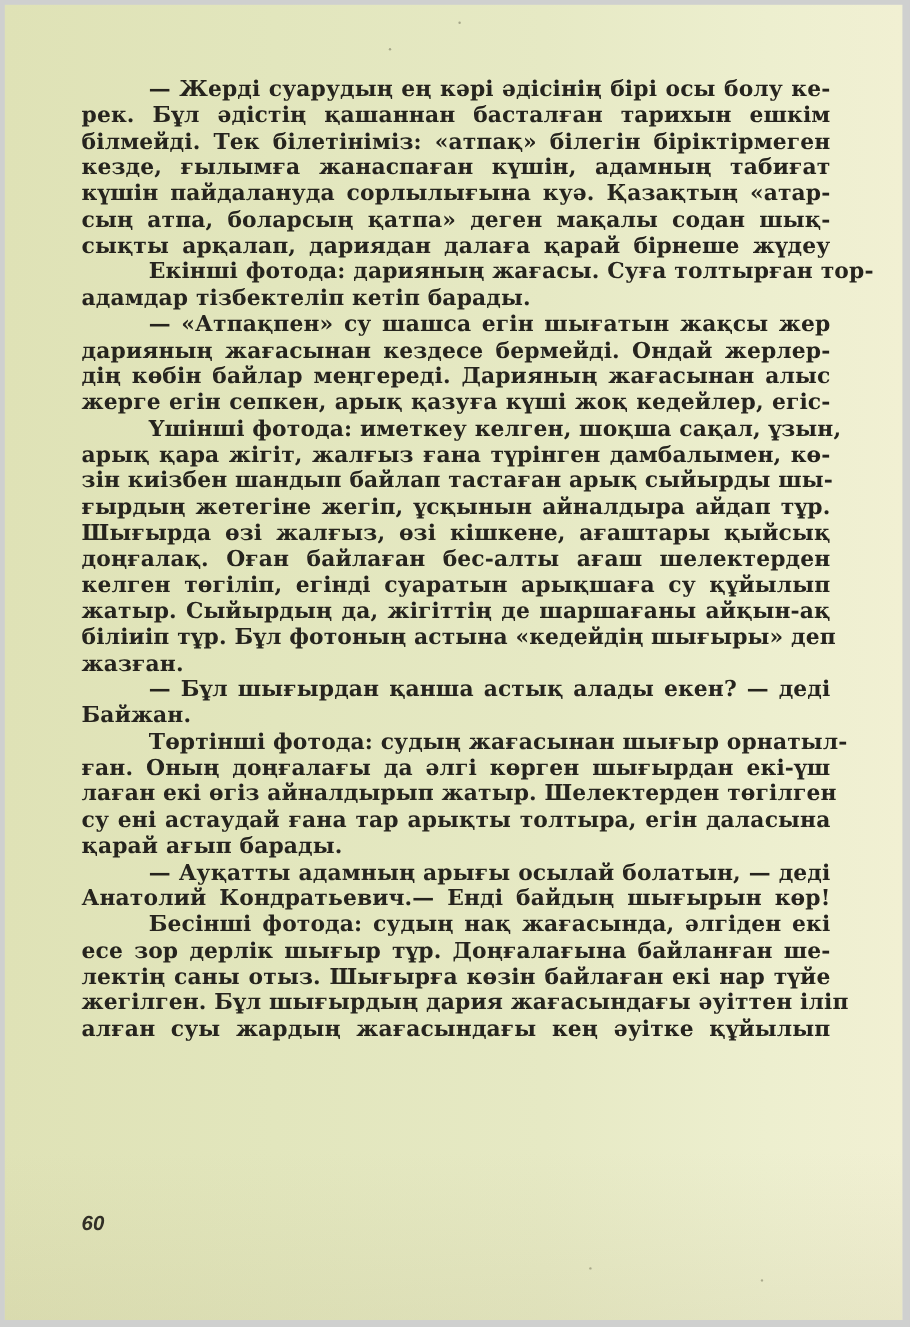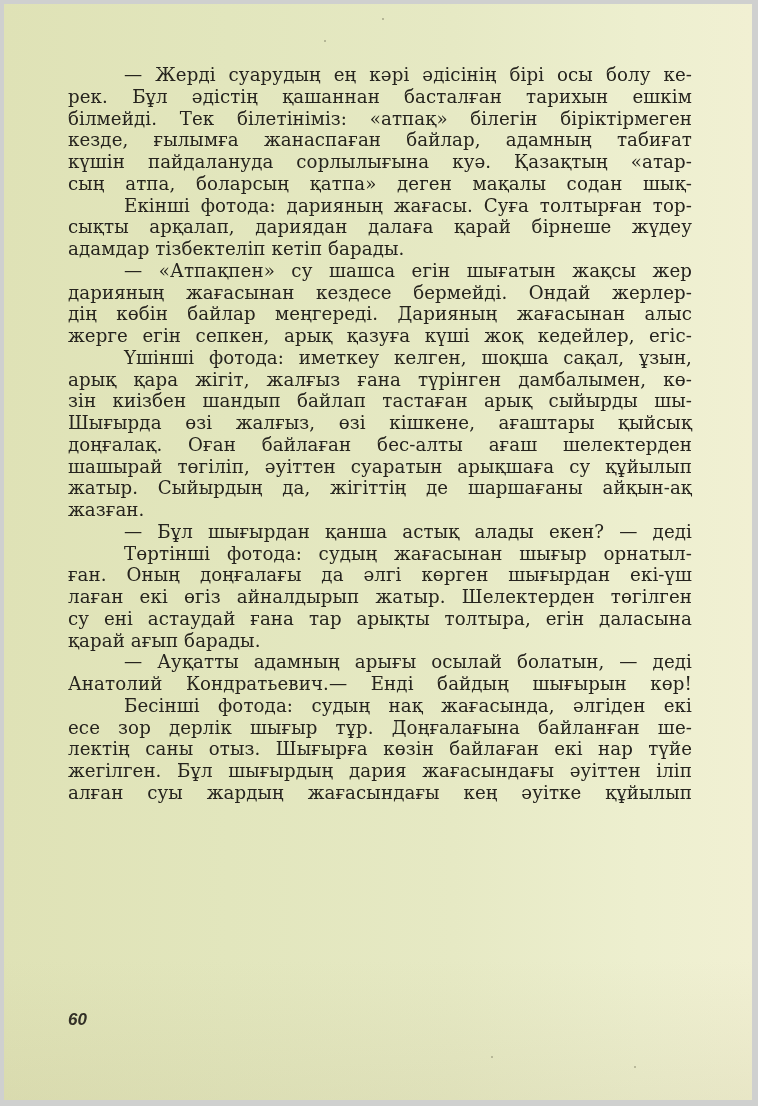--- a/index.html
+++ b/index.html
@@ -43,20 +43,21 @@
     line-height: 21.75px;
     color: #26241e;
     letter-spacing: 0.1px;
   }
   .line {
     display: block;
     white-space: nowrap;
     text-align: justify;
     text-align-last: justify;
     height: 21.75px;
+    font-weight: bold;
   }
   .line.last {
     text-align-last: left;
   }
   .line.indent {
     padding-left: 56px;
   }
   .page-number {
     position: absolute;
     left: 64px;
@@ -74,39 +75,42 @@
 <div class="page">
   <span class="speck" style="left:378px; top:14px;"></span>
   <span class="speck" style="left:320px; top:36px;"></span>
   <span class="speck" style="left:487px; top:1052px;"></span>
   <span class="speck" style="left:630px; top:1062px;"></span>
 
   <div class="text">
     <span class="line indent">— Жерді суарудың ең кәрі әдісінің бірі осы болу ке-</span>
     <span class="line">рек. Бұл әдістің қашаннан басталған тарихын ешкім</span>
     <span class="line">білмейді. Тек білетініміз: «атпақ» білегін біріктірмеген</span>
-    <span class="line">кезде, ғылымға жанаспаған байлар, адамның табиғат</span>
+    <span class="line">кезде, ғылымға жанаспаған күшін, адамның табиғат</span>
     <span class="line">күшін пайдалануда сорлылығына куә. Қазақтың «атар-</span>
     <span class="line">сың атпа, боларсың қатпа» деген мақалы содан шық-</span>
+    <span class="line">сықты арқалап, дариядан далаға қарай бірнеше жүдеу</span>
     <span class="line indent">Екінші фотода: дарияның жағасы. Суға толтырған тор-</span>
-    <span class="line">сықты арқалап, дариядан далаға қарай бірнеше жүдеу</span>
     <span class="line last">адамдар тізбектеліп кетіп барады.</span>
     <span class="line indent">— «Атпақпен» су шашса егін шығатын жақсы жер</span>
     <span class="line">дарияның жағасынан кездесе бермейді. Ондай жерлер-</span>
     <span class="line">дің көбін байлар меңгереді. Дарияның жағасынан алыс</span>
     <span class="line">жерге егін сепкен, арық қазуға күші жоқ кедейлер, егіс-</span>
     <span class="line indent">Үшінші фотода: иметкеу келген, шоқша сақал, ұзын,</span>
     <span class="line">арық қара жігіт, жалғыз ғана түрінген дамбалымен, кө-</span>
     <span class="line">зін киізбен шандып байлап тастаған арық сыйырды шы-</span>
+    <span class="line">ғырдың жетегіне жегіп, ұсқынын айналдыра айдап тұр.</span>
     <span class="line">Шығырда өзі жалғыз, өзі кішкене, ағаштары қыйсық</span>
     <span class="line">доңғалақ. Оған байлаған бес-алты ағаш шелектерден</span>
-    <span class="line">шашырай төгіліп, әуіттен суаратын арықшаға су құйылып</span>
+    <span class="line">келген төгіліп, егінді суаратын арықшаға су құйылып</span>
     <span class="line">жатыр. Сыйырдың да, жігіттің де шаршағаны айқын-ақ</span>
+    <span class="line">біліиіп тұр. Бұл фотоның астына «кедейдің шығыры» деп</span>
     <span class="line last">жазған.</span>
     <span class="line indent">— Бұл шығырдан қанша астық алады екен? — деді</span>
+    <span class="line last">Байжан.</span>
     <span class="line indent">Төртінші фотода: судың жағасынан шығыр орнатыл-</span>
     <span class="line">ған. Оның доңғалағы да әлгі көрген шығырдан екі-үш</span>
     <span class="line">лаған екі өгіз айналдырып жатыр. Шелектерден төгілген</span>
     <span class="line">су ені астаудай ғана тар арықты толтыра, егін даласына</span>
     <span class="line last">қарай ағып барады.</span>
     <span class="line indent">— Ауқатты адамның арығы осылай болатын, — деді</span>
     <span class="line">Анатолий Кондратьевич.— Енді байдың шығырын көр!</span>
     <span class="line indent">Бесінші фотода: судың нақ жағасында, әлгіден екі</span>
     <span class="line">есе зор дерлік шығыр тұр. Доңғалағына байланған ше-</span>
     <span class="line">лектің саны отыз. Шығырға көзін байлаған екі нар түйе</span>

